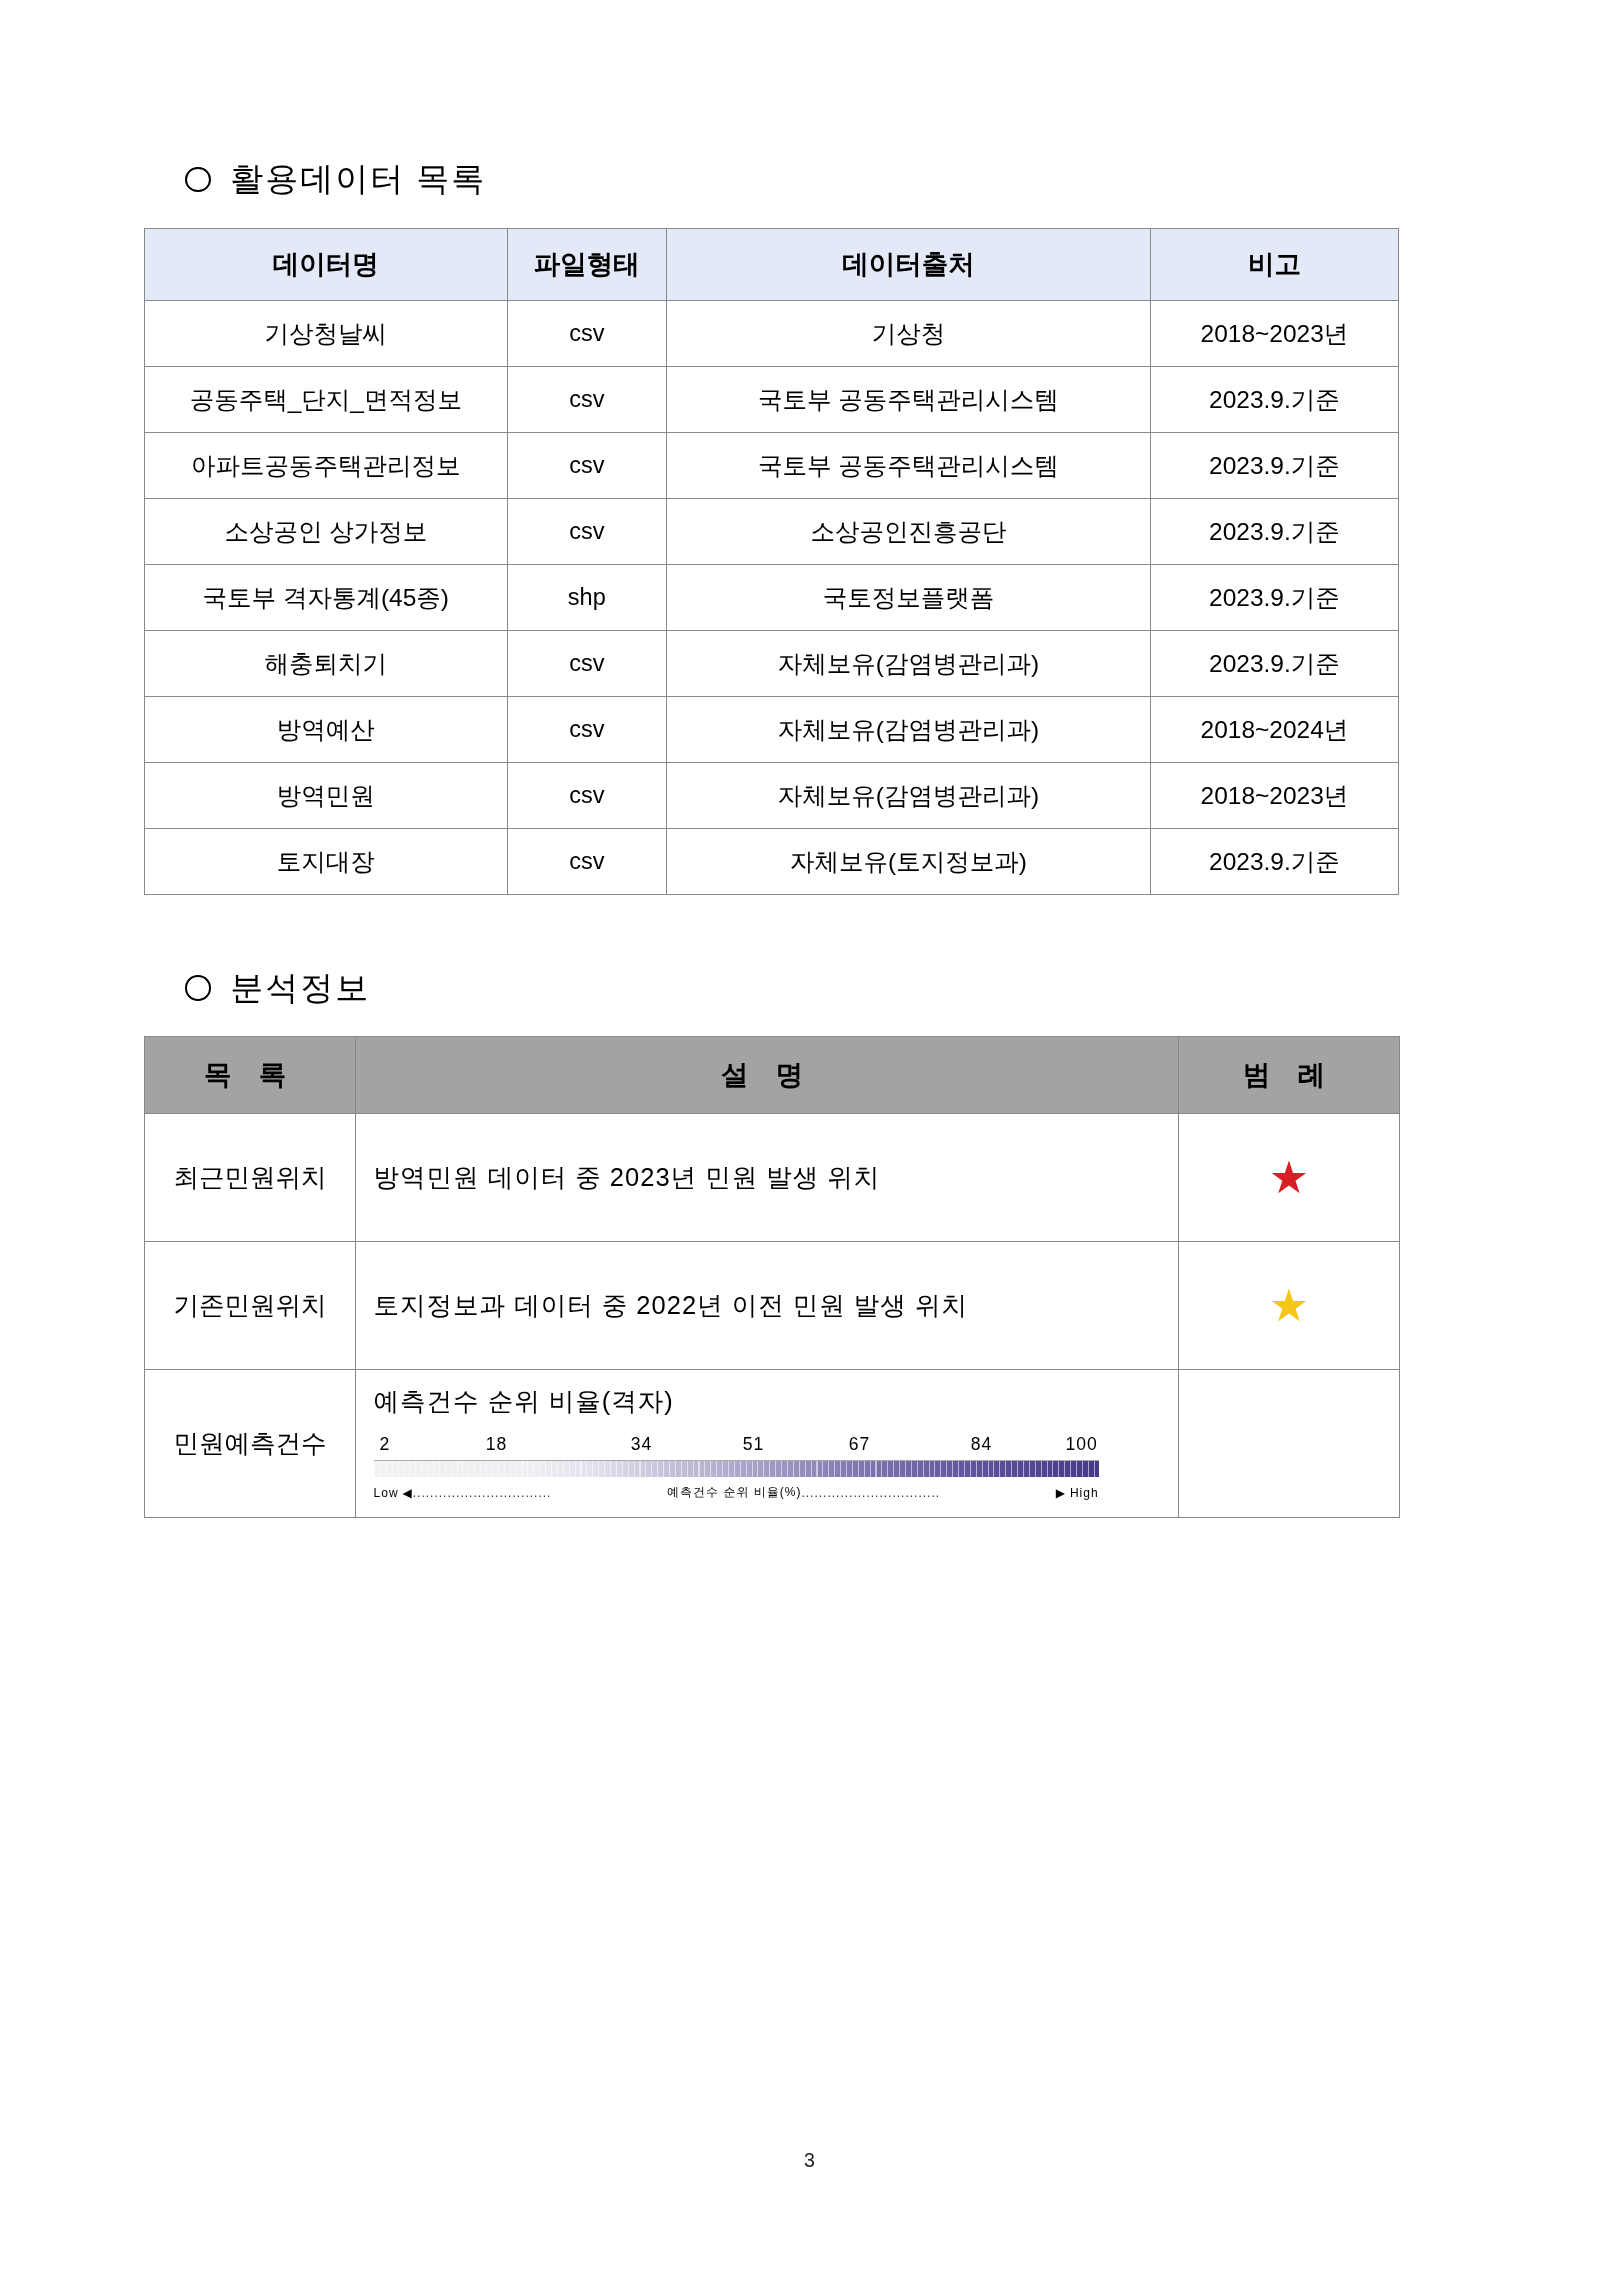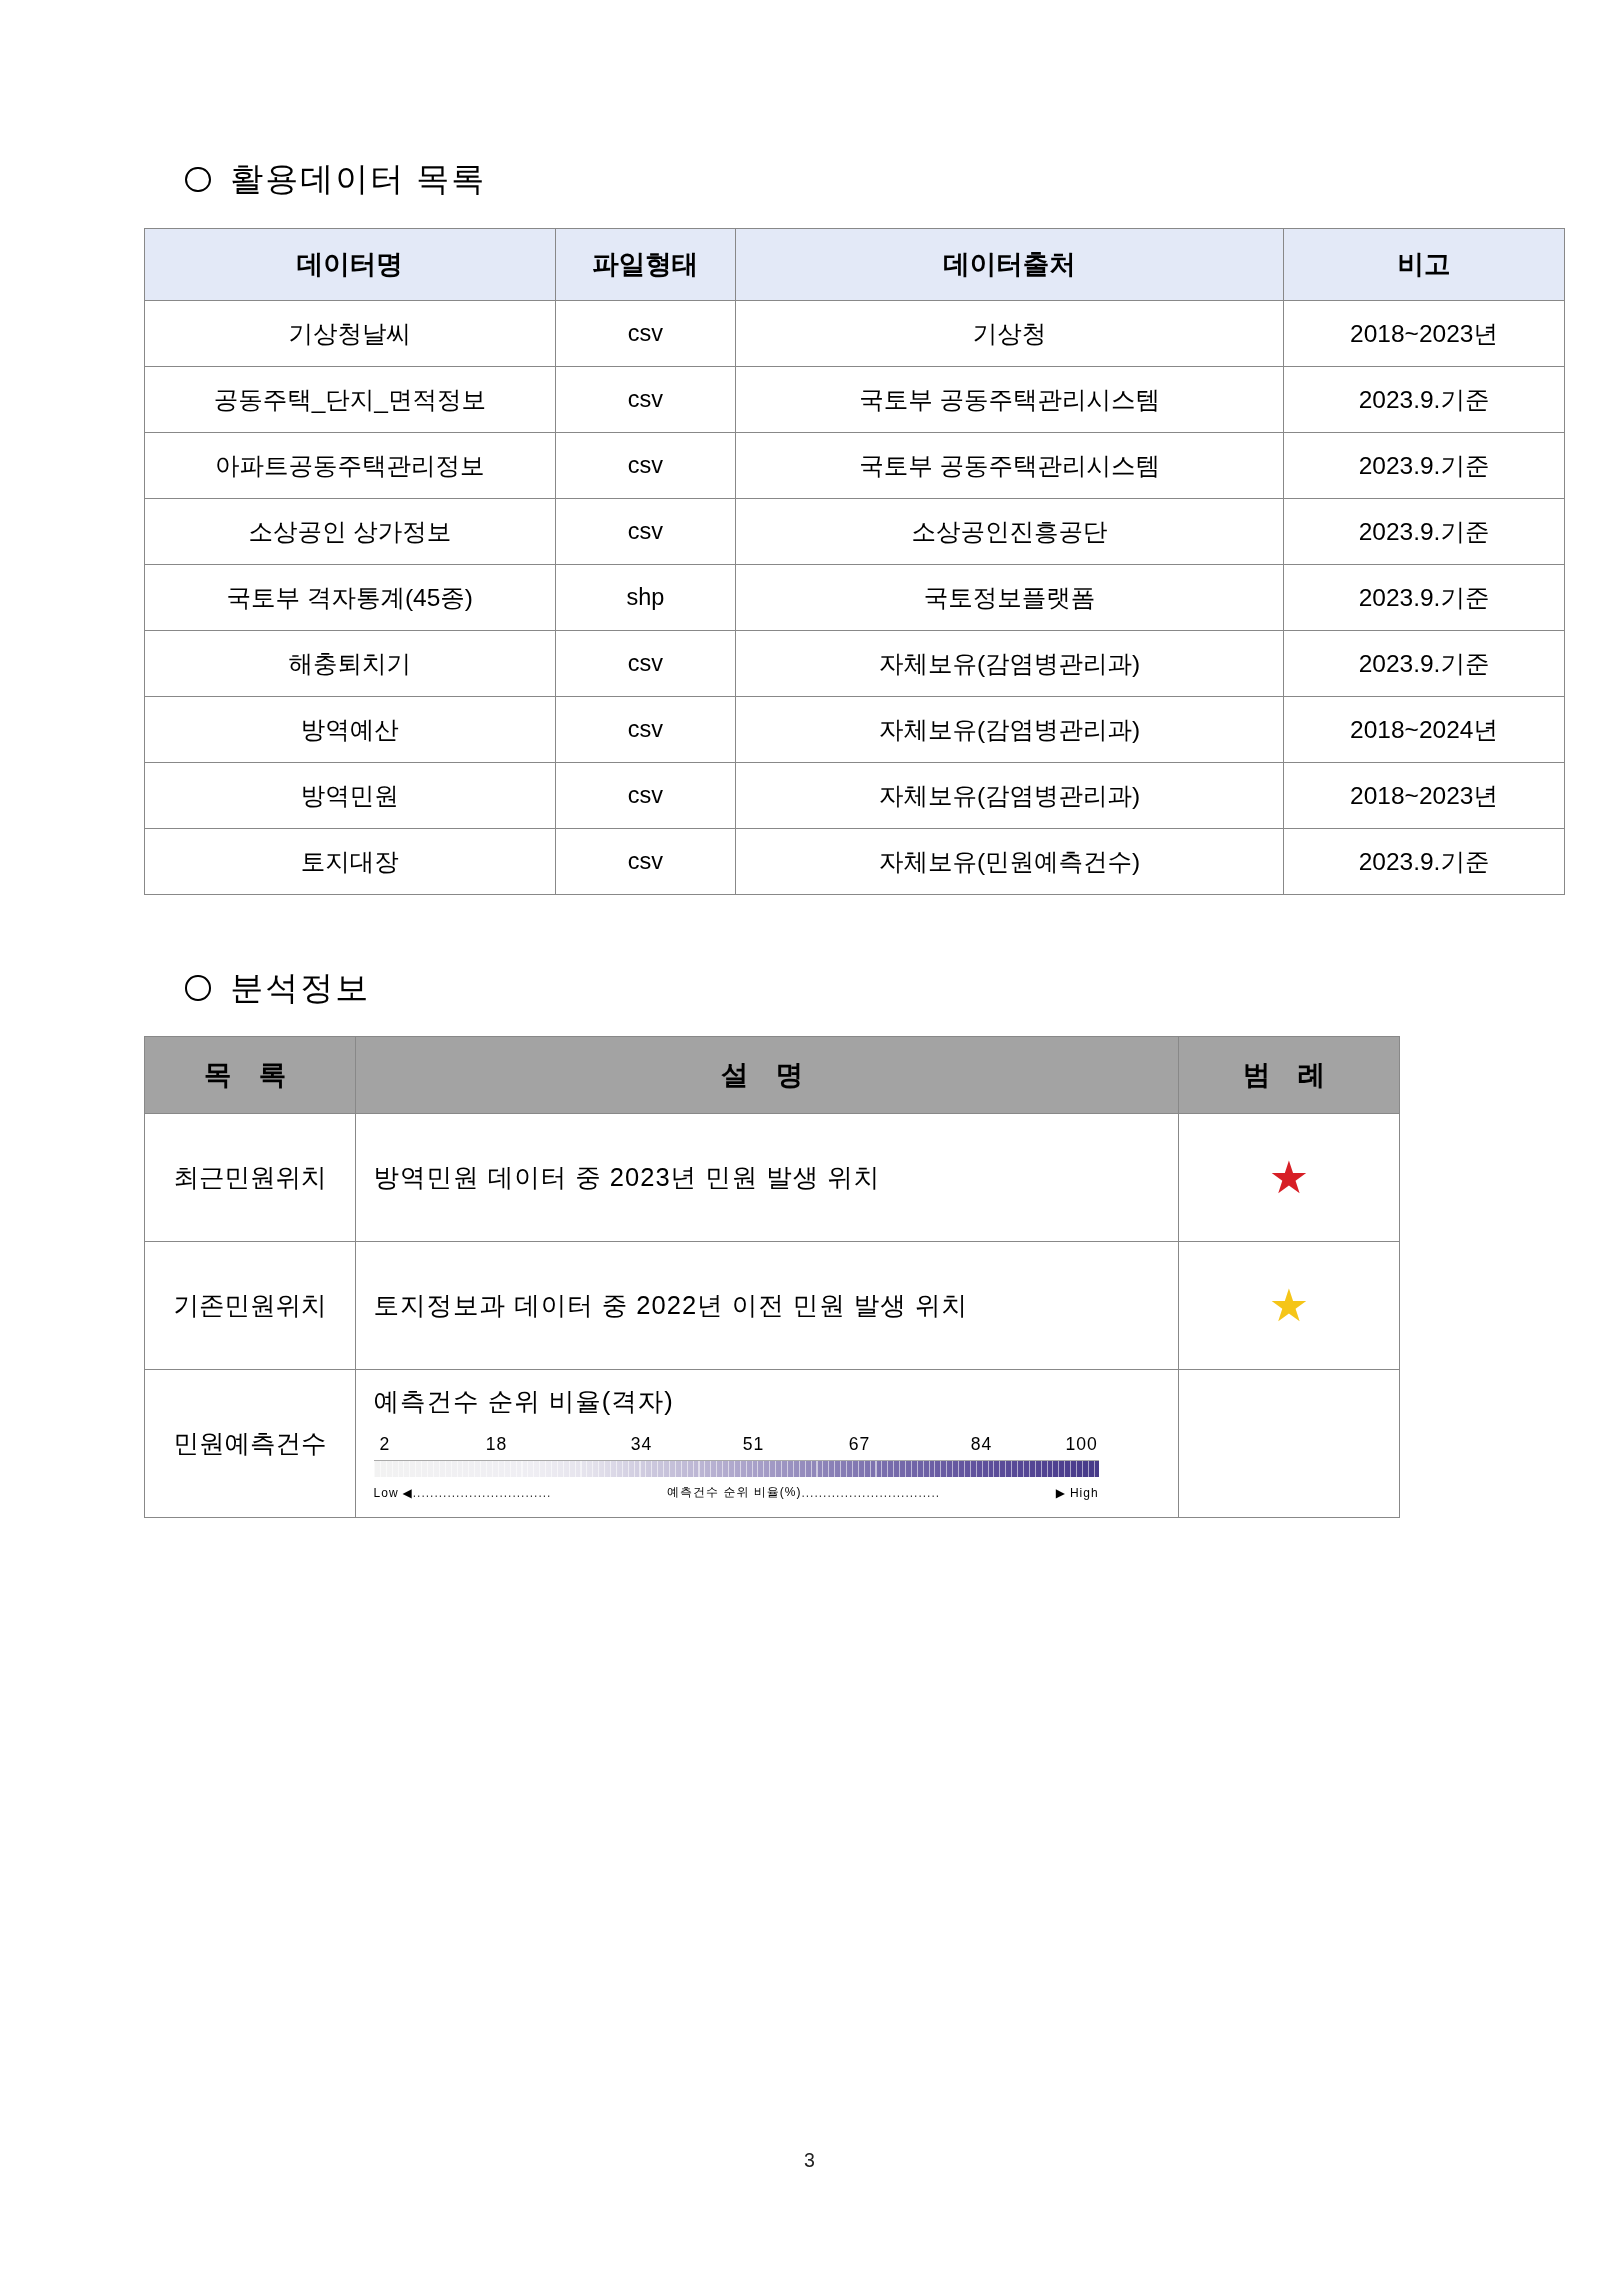--- a/index.html
+++ b/index.html
@@ -45,21 +45,21 @@
     margin-right: 19.6px;
     flex: 0 0 auto;
   }
   .section-heading .htext {
     font-weight: 400;
   }
 
   
   table {
     border-collapse: collapse;
-    width: 1421px;
+    width: 1255px;
     margin-left: 0;
     table-layout: fixed;
   }
   table.t1 th, table.t1 td {
     border: 1.5px solid #888888;
     text-align: center;
     vertical-align: middle;
     font-size: 24.5px;
     padding: 0;
     height: 65px;
@@ -250,21 +250,21 @@
         </tr>
         <tr>
           <td>방역민원</td>
           <td class="mono">csv</td>
           <td>자체보유(감염병관리과)</td>
           <td>2018~2023년</td>
         </tr>
         <tr>
           <td>토지대장</td>
           <td class="mono">csv</td>
-          <td>자체보유(민원예측건수)</td>
+          <td>자체보유(토지정보과)</td>
           <td>2023.9.기준</td>
         </tr>
       </tbody>
     </table>
 
     <div class="gap"></div>
 
     <div class="section-heading">
       <span class="bullet"></span>
       <span class="htext">분석정보</span>

